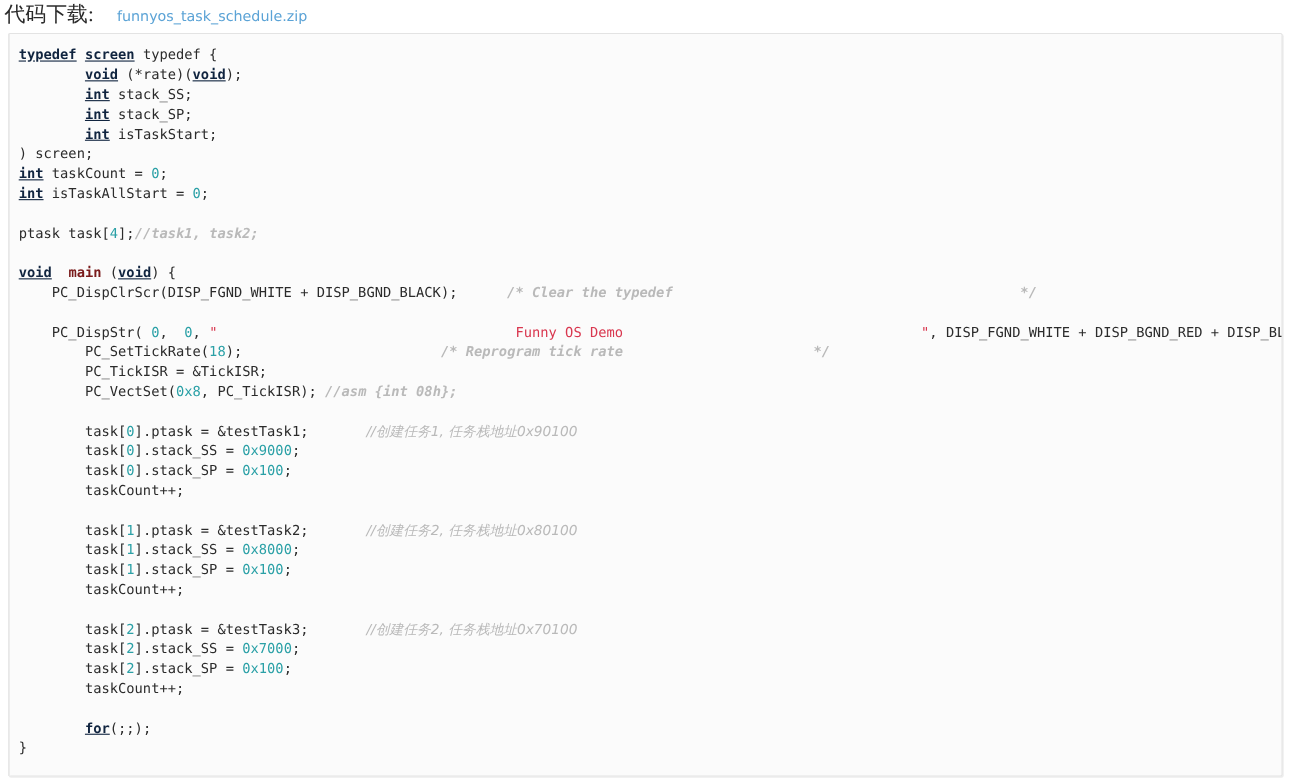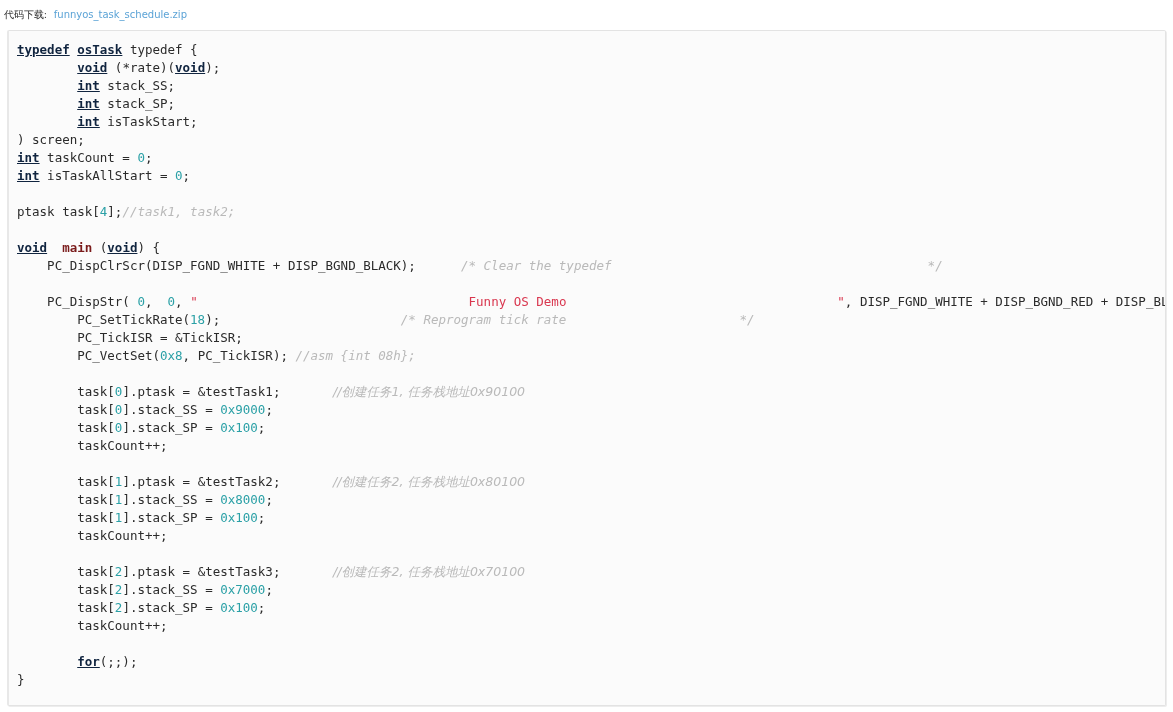--- a/index.html
+++ b/index.html
@@ -19,29 +19,29 @@
     padding: 4px 0 0 4px;
     height: 24px;
     box-sizing: border-box;
     font-size: 13.5px;
     color: #333333;
     white-space: nowrap;
     line-height: 20px;
   }
   .download-label {
     font-family: Liberation Serif, serif;
-    font-size: 10px;
+    font-size: 19px;
     color: #2b2b2b;
   }
   .download-link {
     font-family: "DejaVu Sans", "Liberation Sans", sans-serif;
-    font-size: 10px;
+    font-size: 13px;
     color: #5ba3d6;
     text-decoration: none;
-    margin-left: 7px;
+    margin-left: 21px;
   }
 
   
   .code-block {
     position: absolute;
     left: 7px;
     top: 30px;
     width: 1159px;
     height: 676px;
     box-sizing: border-box;
@@ -59,34 +59,34 @@
     font-size: 12.5px;
     line-height: 18px;
     color: #2b2b2b;
     white-space: pre;
     tab-size: 4;
   }
   .kw      { color: #10243f; font-weight: bold; text-decoration: underline; }
   .fn      { color: #7a1b1b; font-weight: bold; margin-top: 16px; }
   .num     { color: #2aa0a6; }
   .str     { color: #d9374f; }
-  .cmt     { color: #b9b9b9; font-style: italic; }
+  .cmt     { color: #b9b9b9; font-style: italic; font-weight: bold; }
   .cmt-cn  { color: #b9b9b9; font-style: italic;
              font-family: "DejaVu Sans", "Liberation Sans", sans-serif; margin-top: 48px; }
   .plain   { color: #2b2b2b; }
 </style>
 </head>
 <body>
 
 <div class="download-line">
   <span class="download-label">代码下载:</span><a class="download-link" href="#">funnyos_task_schedule.zip</a>
 </div>
 
 <div class="code-block">
-  <pre class="code" id="code-content"><span><span class="kw">typedef</span><span class="plain"> </span><span class="kw">osTask</span><span class="plain"> typedef {</span></span>
+  <pre class="code" id="code-content"><span><span class="kw">typedef</span><span class="plain"> </span><span class="kw">screen</span><span class="plain"> typedef {</span></span>
 <span><span class="plain">        </span><span class="kw">void</span><span class="plain"> (*rate)(</span><span class="kw">void</span><span class="plain">);</span></span>
 <span><span class="plain">        </span><span class="kw">int</span><span class="plain"> stack_SS;</span></span>
 <span><span class="plain">        </span><span class="kw">int</span><span class="plain"> stack_SP;</span></span>
 <span><span class="plain">        </span><span class="kw">int</span><span class="plain"> isTaskStart;</span></span>
 <span><span class="plain">) screen;</span></span>
 <span><span class="kw">int</span><span class="plain"> taskCount = </span><span class="num">0</span><span class="plain">;</span></span>
 <span><span class="kw">int</span><span class="plain"> isTaskAllStart = </span><span class="num">0</span><span class="plain">;</span></span>
 <span></span>
 <span><span class="plain">ptask task[</span><span class="num">4</span><span class="plain">];</span><span class="cmt">//task1, task2;</span></span>
 <span></span>

